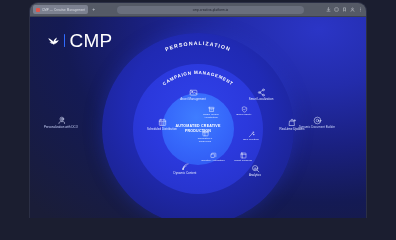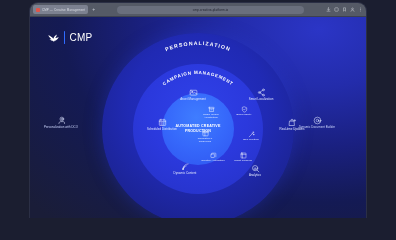--- a/index.html
+++ b/index.html
@@ -50,21 +50,21 @@
   }
 
   
   #logo{
     position:absolute;left:17px;top:14px;display:flex;align-items:center;gap:4px;
     z-index:9;
   }
   #logo .mark{width:13px;height:13px;display:block;}
   #logo .bar{width:1.4px;height:13px;background:#2f6bff;border-radius:1px;}
   #logo .word{
-    font-size:10px;color:#fff;letter-spacing:.3px;line-height:1;
+    font-size:19px;color:#fff;letter-spacing:.3px;line-height:1;
     font-family:"Liberation Sans",sans-serif;
   }
 
   
   .ring{position:absolute;border-radius:50%;}
   #ringOuter{
     left:50%;top:112px;transform:translate(-50%,-50%);
     width:192px;height:192px;
     background:radial-gradient(circle at 50% 38%, #2430c9 0%, #202ab4 45%, #1b2391 78%, #181f7c 100%);
     box-shadow:0 0 18px rgba(40,60,220,.35);

